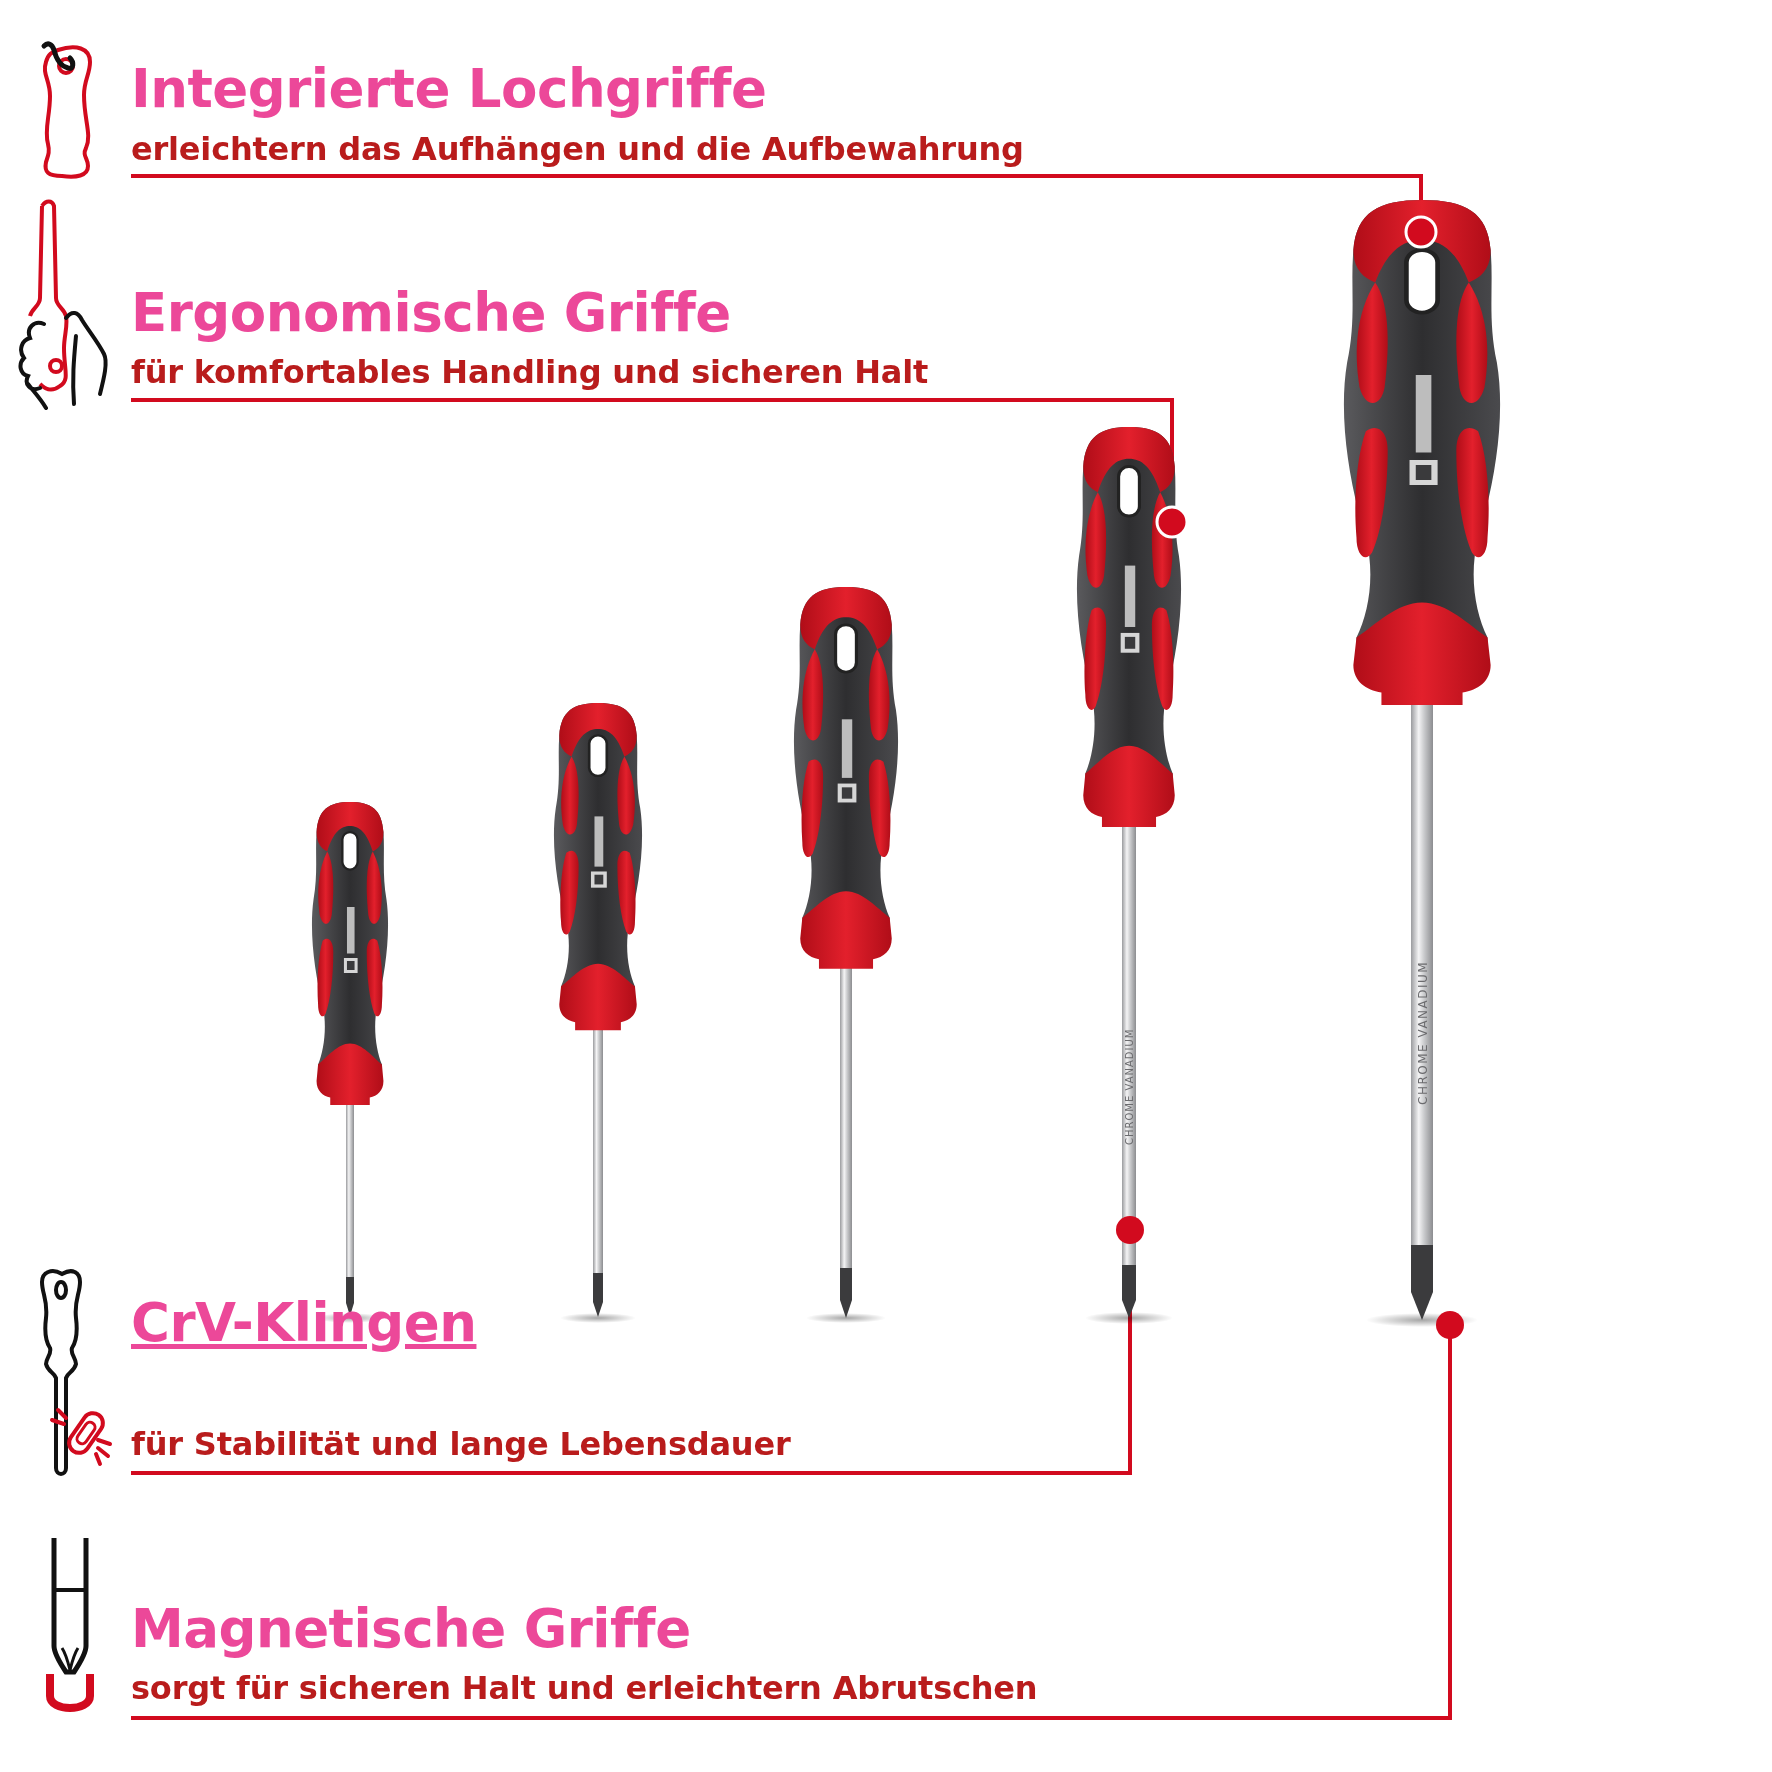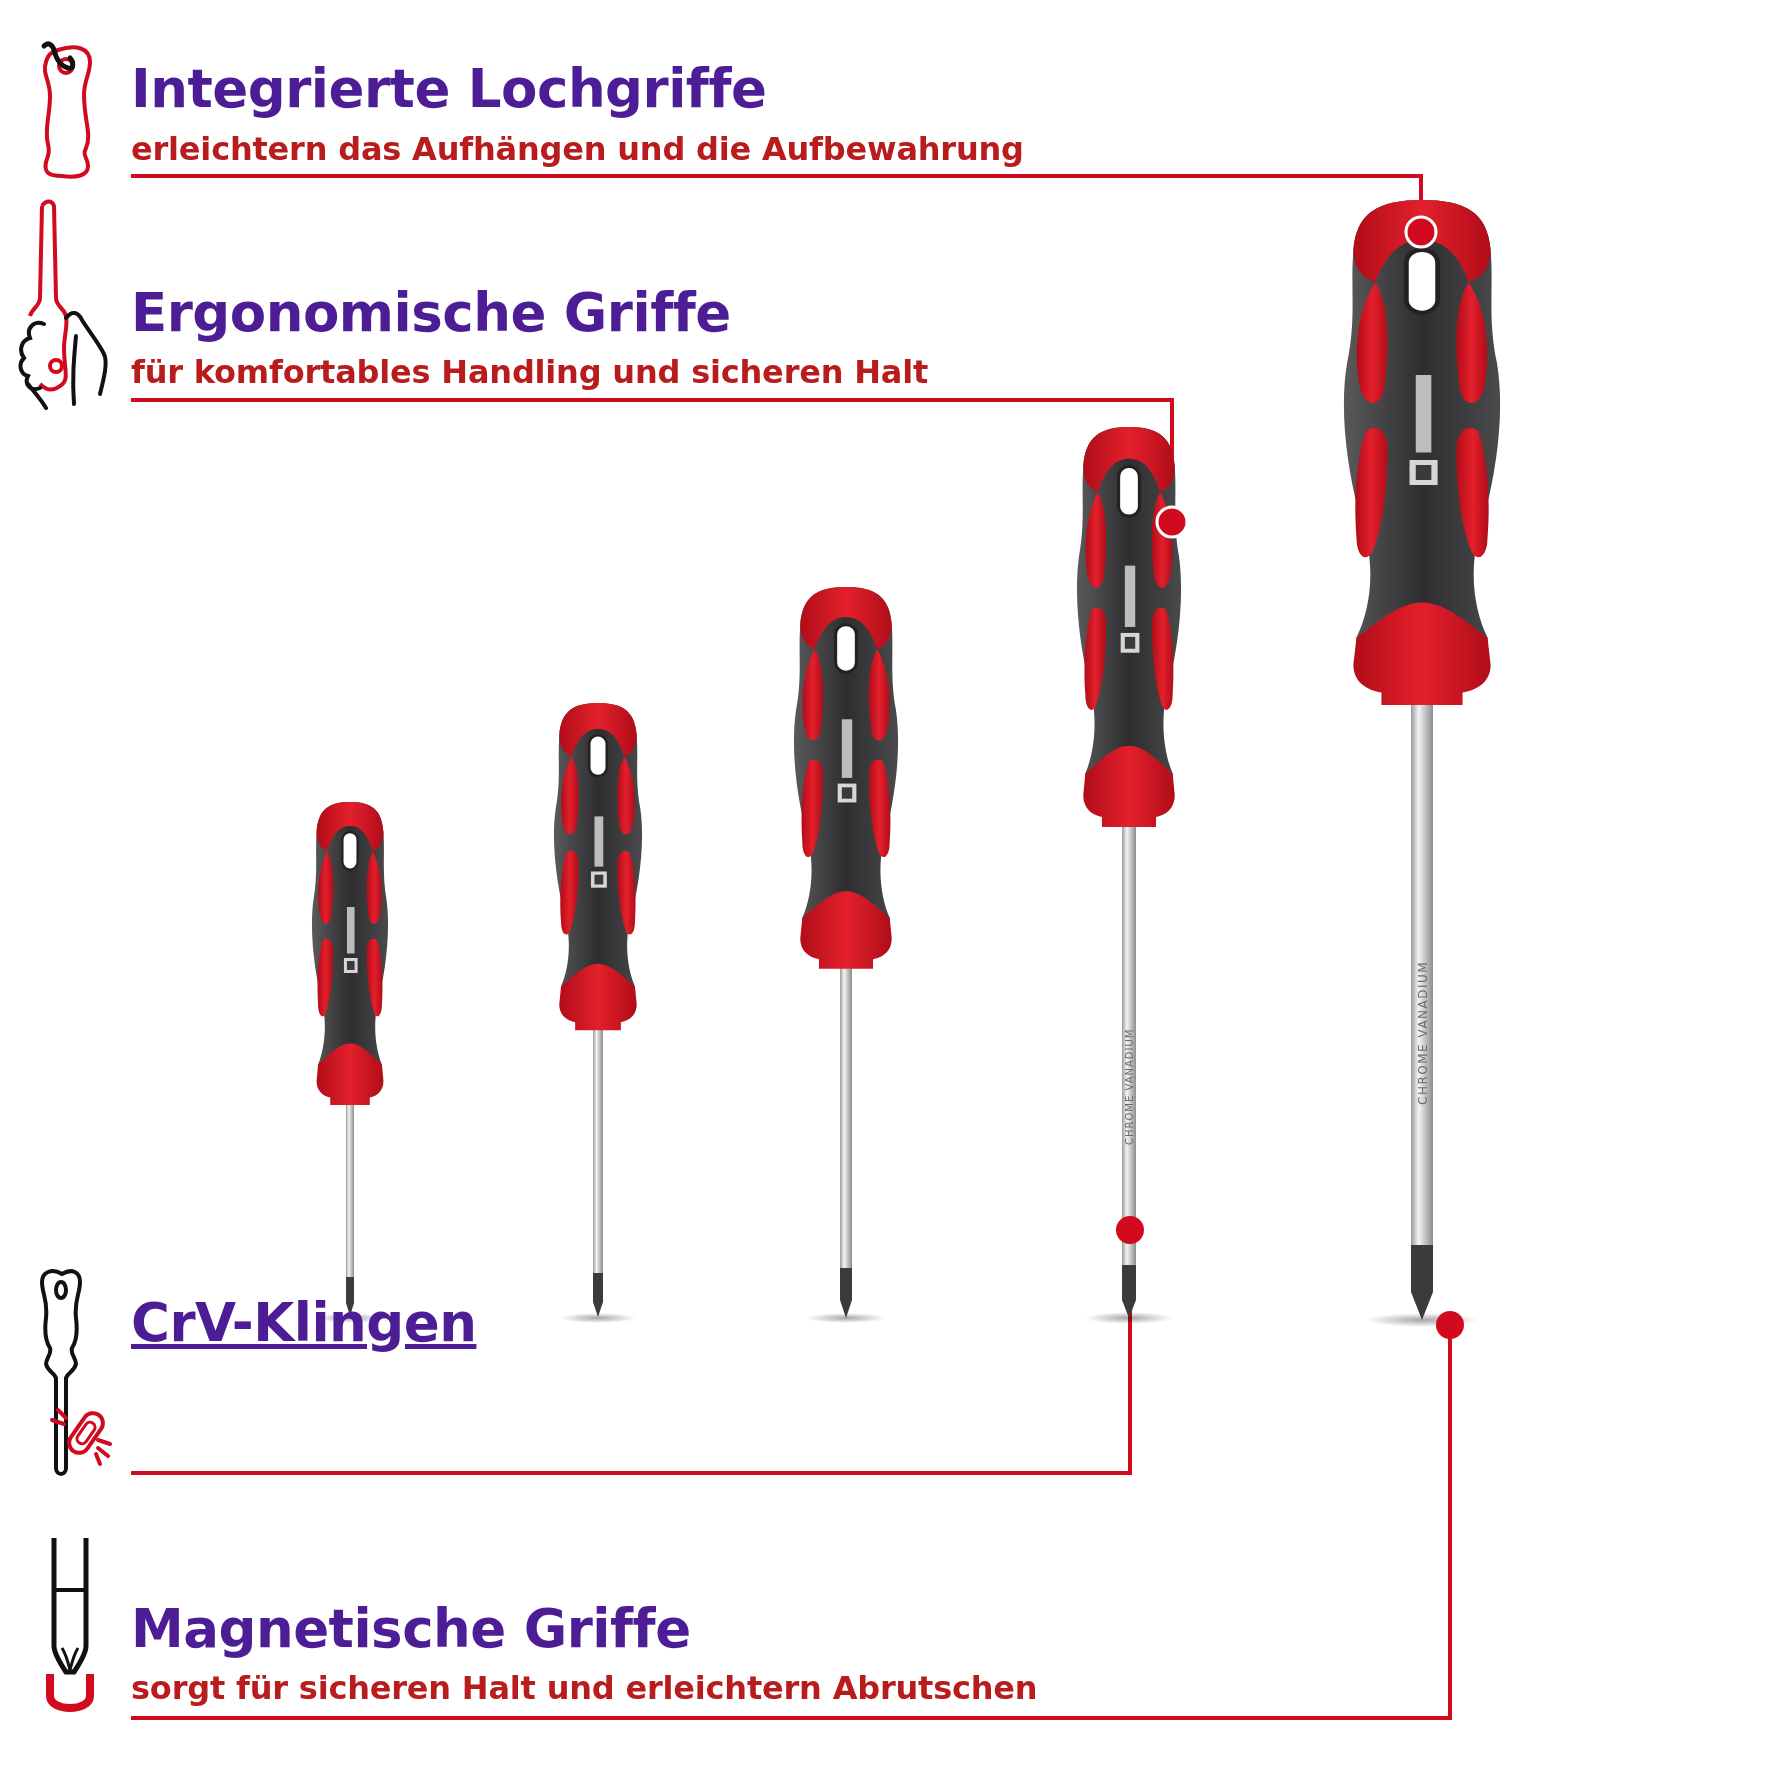--- a/index.html
+++ b/index.html
@@ -1,18 +1,18 @@
 <!DOCTYPE html>
 <html><head>
 <meta charset="utf-8">
 <style>
   html,body{margin:0;padding:0;background:#ffffff;}
   body{width:1772px;height:1772px;position:relative;overflow:hidden;font-family:"DejaVu Sans","Liberation Sans",sans-serif;}
   .stage{position:absolute;left:0;top:0;width:1772px;height:1772px;}
-  .feature-title{position:absolute;left:131px;font-weight:bold;color:#4c1d95;font-size:53px;letter-spacing:-0.5px;line-height:1;white-space:nowrap;}
+  .feature-title{position:absolute;left:131px;font-weight:bold;color:#ec4899;font-size:53px;letter-spacing:-0.5px;line-height:1;white-space:nowrap;}
   .feature-sub{position:absolute;left:131px;font-weight:bold;color:#b91c1c;font-size:32px;line-height:1;white-space:nowrap;letter-spacing:-0.2px;}
   .icon{position:absolute;}
   svg{display:block;}
   .layer{position:absolute;left:0;top:0;}
 </style>
 </head>
 <body>
 
 <div class="stage">
 
@@ -156,20 +156,21 @@
       <path d="M26,6 C36,0 44,4 44,14 C44,26 38,32 40,50 C42,66 40,74 36,80 C34,86 40,90 40,96 C38,104 32,104 30,110 L30,200 C30,208 20,208 20,200 L20,110 C18,104 12,104 10,96 C10,90 16,86 14,80 C10,74 8,66 10,50 C12,32 6,26 6,14 C6,4 16,0 26,6 Z" fill="none" stroke="#111" stroke-width="4"></path>
       <ellipse cx="25" cy="22" rx="5" ry="8" fill="none" stroke="#111" stroke-width="4"></ellipse>
       <g transform="translate(50,165) rotate(35)">
         <rect x="-10" y="-22" width="20" height="44" rx="10" fill="none" stroke="#d20a1e" stroke-width="4"></rect>
         <rect x="-5" y="-12" width="10" height="24" rx="5" fill="none" stroke="#d20a1e" stroke-width="3"></rect>
       </g>
       <path d="M16,152 L28,156 M22,142 L30,150 M62,172 L74,176 M62,180 L72,188 M60,186 L64,196" stroke="#d20a1e" stroke-width="4" stroke-linecap="round"></path>
     </svg>
   </div>
   <div class="feature-title" style="top:1296px;text-decoration:underline;">CrV-Klingen</div>
+  <div class="feature-sub" style="top:1428px;">für Stabilität und lange Lebensdauer</div>
 
   <div class="icon" style="left:40px;top:1536px;">
     <svg width="60" height="176" viewBox="0 0 60 176">
       <path d="M14,2 L14,110 C14,118 22,130 26,136 L34,136 C38,130 46,118 46,110 L46,2" fill="none" stroke="#111" stroke-width="5"></path>
       <line x1="14" y1="54" x2="46" y2="54" stroke="#111" stroke-width="4"></line>
       <path d="M22,112 C26,118 28,126 30,134 M38,112 C34,118 32,126 30,134" fill="none" stroke="#111" stroke-width="3"></path>
       <path d="M10,146 L10,160 C10,176 50,176 50,160 L50,146" fill="none" stroke="#d20a1e" stroke-width="8"></path>
       <line x1="10" y1="138" x2="10" y2="146" stroke="#d20a1e" stroke-width="8"></line>
       <line x1="50" y1="138" x2="50" y2="146" stroke="#d20a1e" stroke-width="8"></line>
     </svg>

